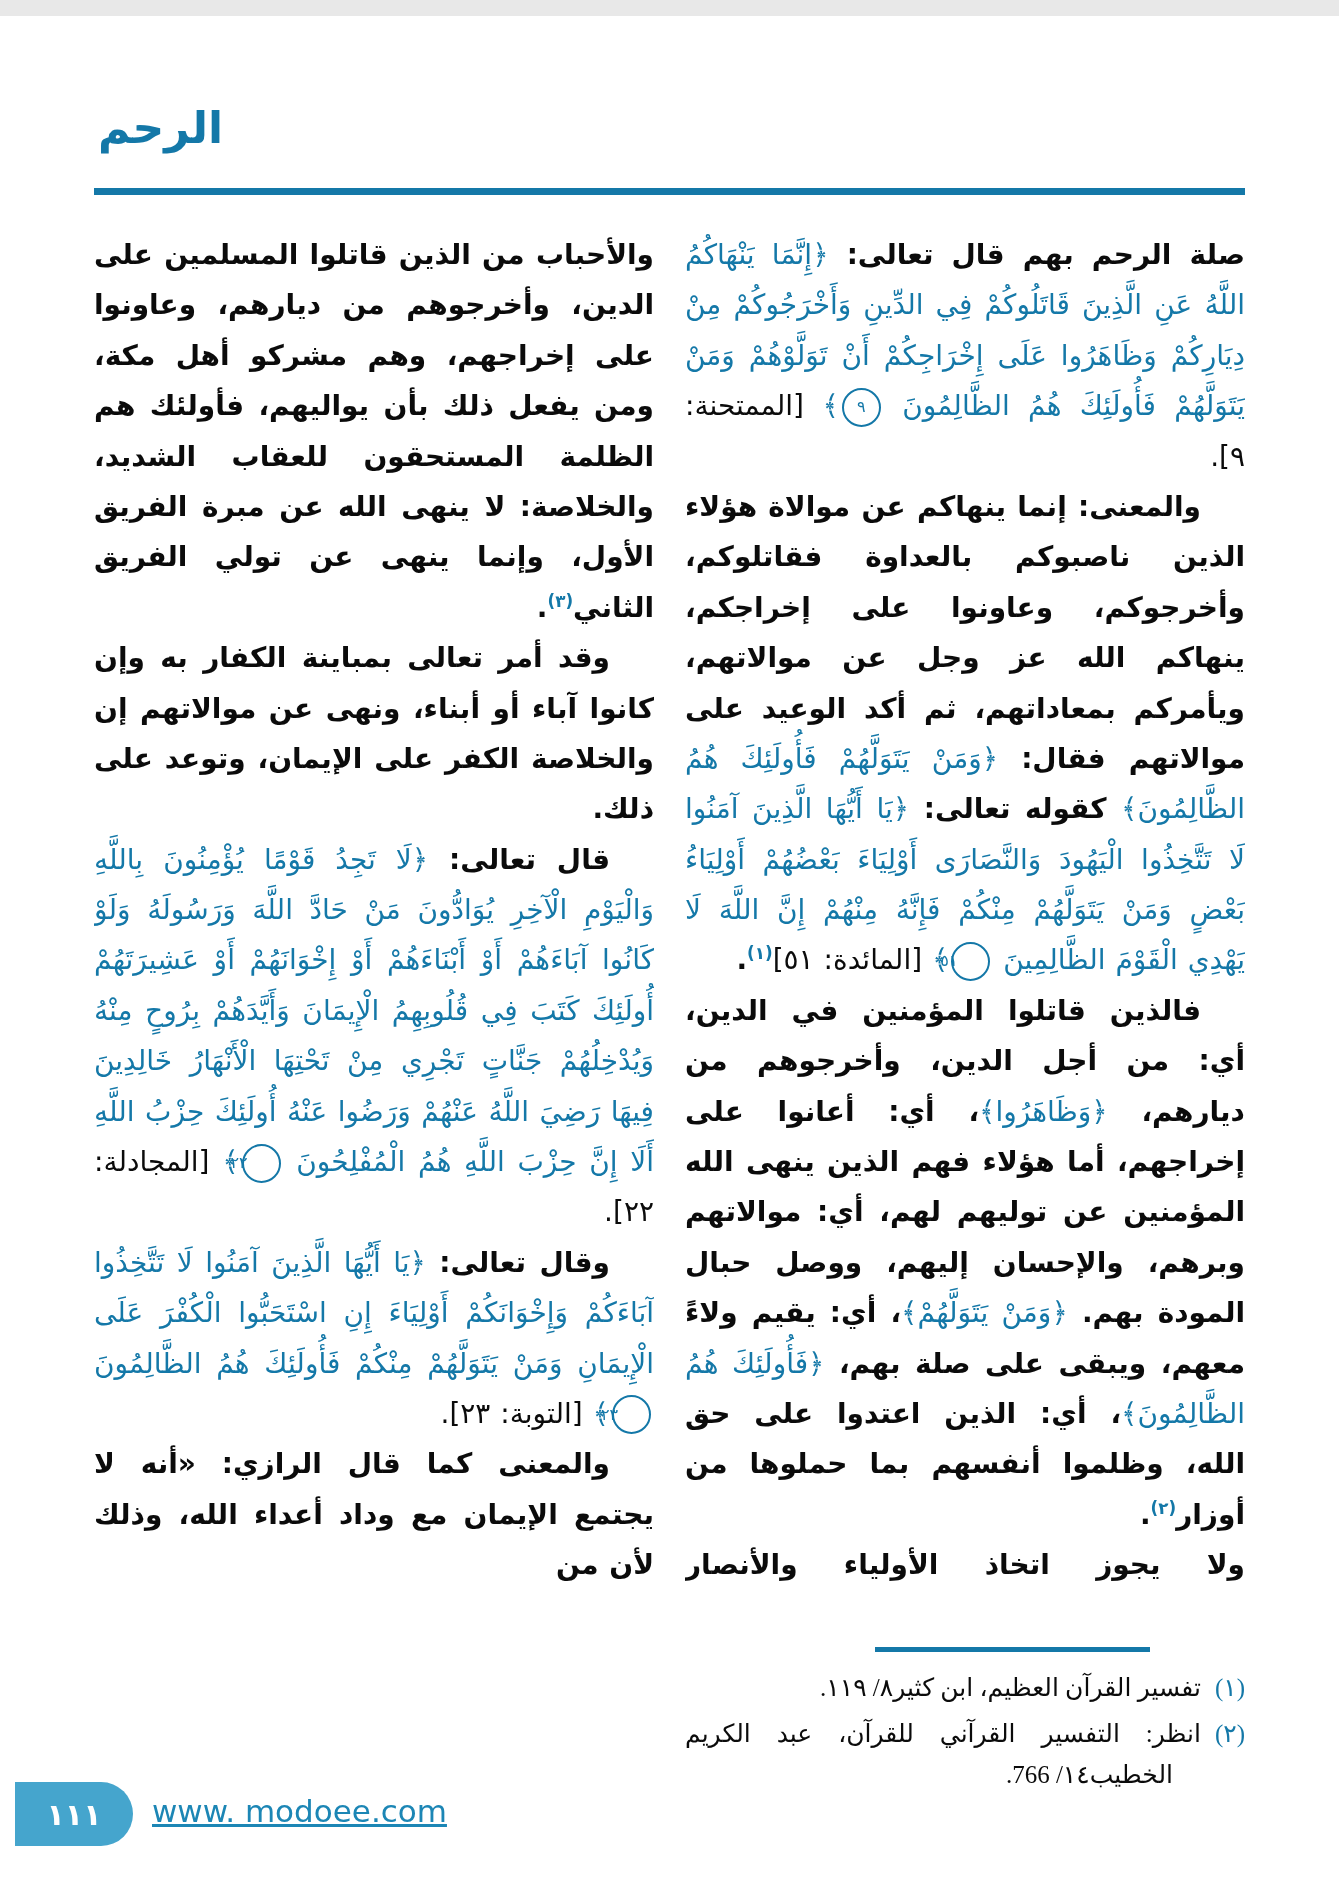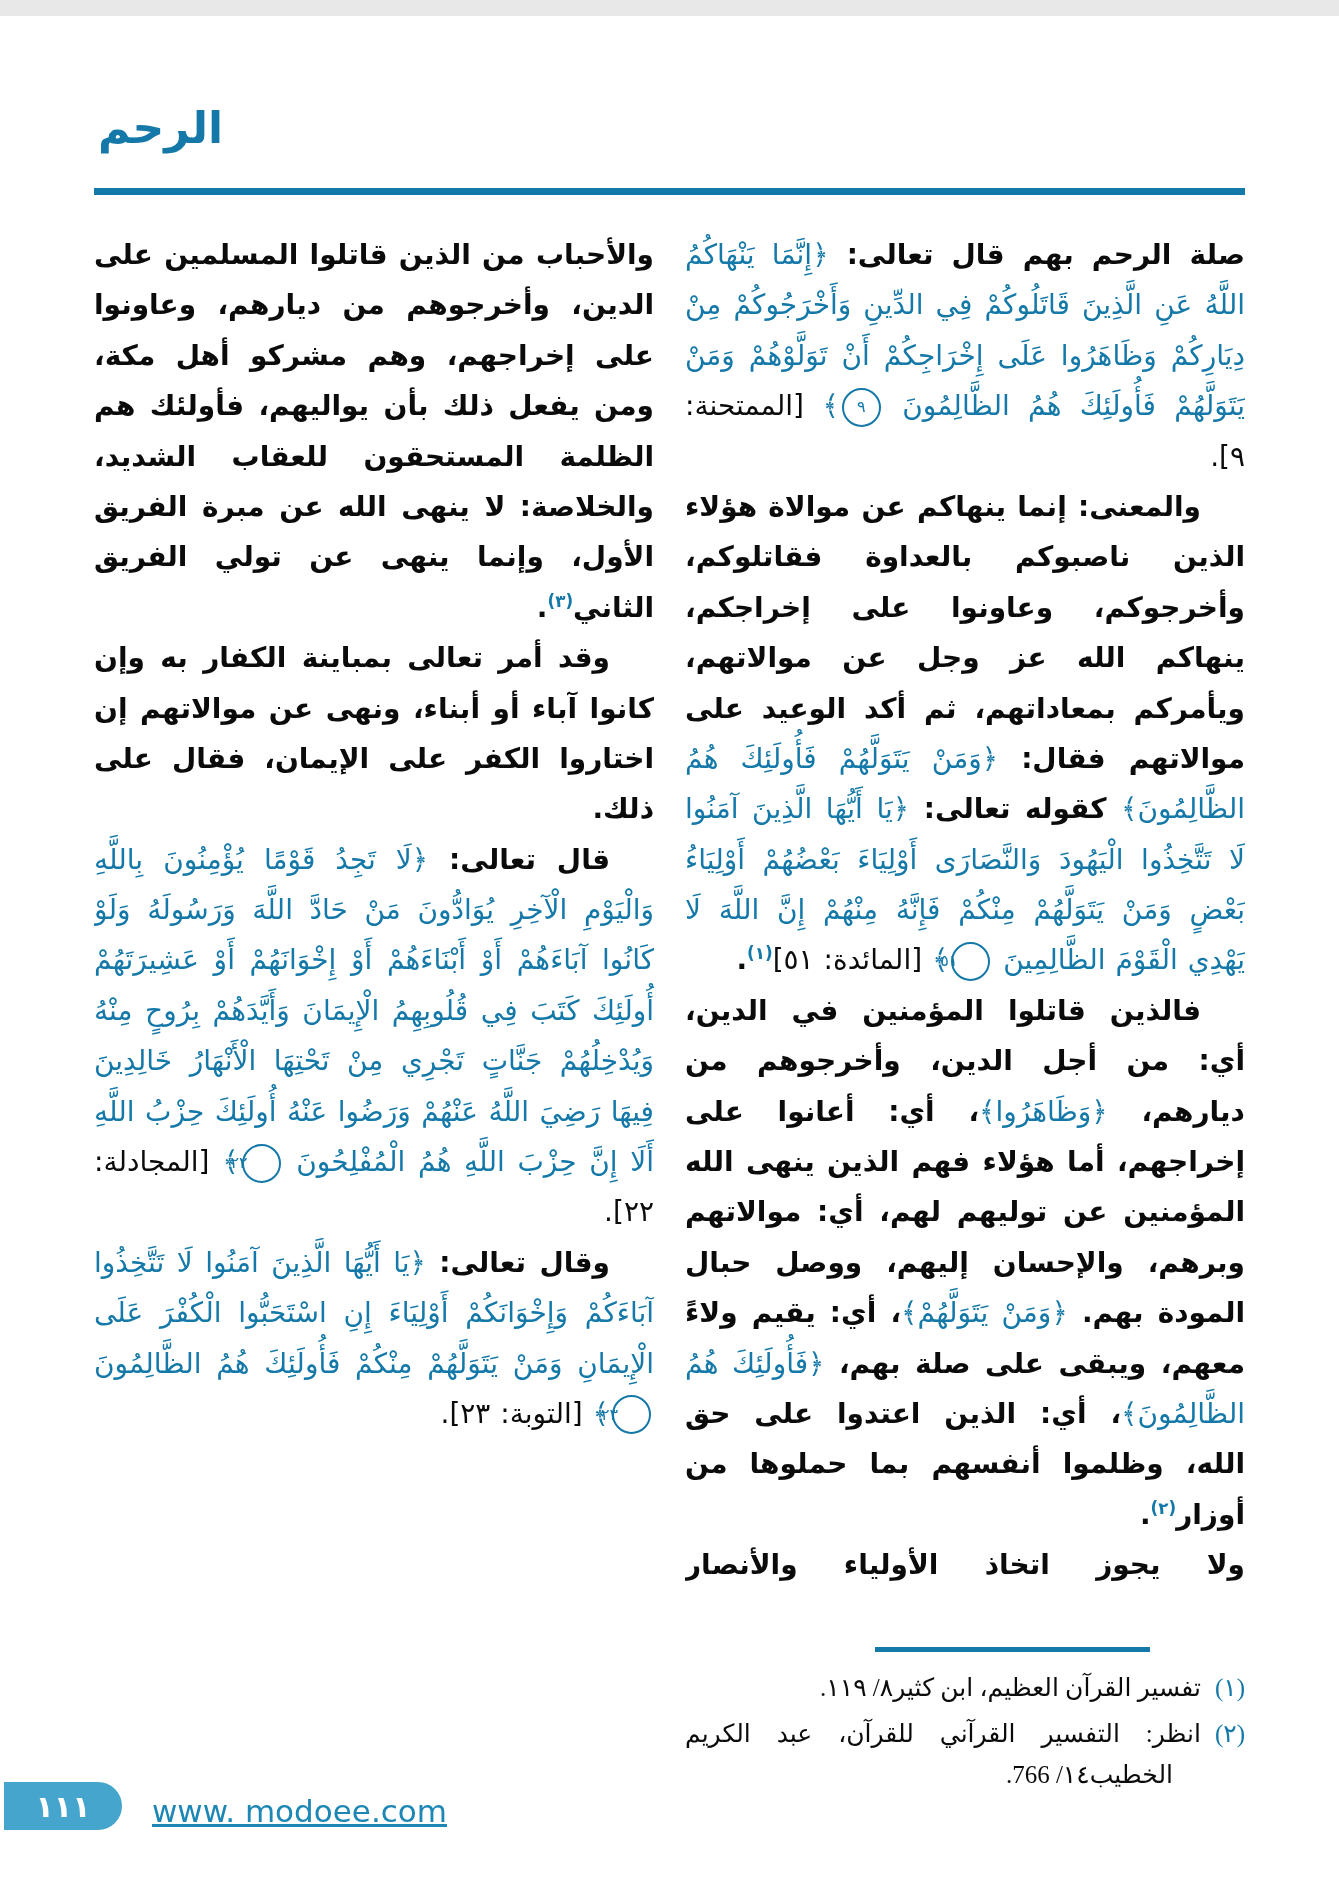--- a/index.html
+++ b/index.html
@@ -86,22 +86,22 @@
   .footnote{
     margin:0 0 6px 0;
     font-size:25px;line-height:1.62;
     font-weight:normal;
     text-align:justify;
     padding-right:72px;text-indent:-72px;font-family:Liberation Serif, serif;
   }
   .fn-marker{color:var(--accent);margin-left:14px;}
   
   .page-pill{
-    position:absolute;left:4px;top:1766px;
-    width:118px;height:48px;
+    position:absolute;left:15px;top:1766px;
+    width:118px;height:64px;
     background:var(--pill);
     border-radius:0 34px 34px 0;
     display:flex;align-items:center;justify-content:center;
     color:#ffffff;font-size:30px;font-weight:bold;
     letter-spacing:4px;
   }
   .website{
     position:absolute;left:152px;top:1777px;
     direction:ltr;
     color:var(--link);
@@ -128,23 +128,24 @@
         </div>
       <div class="fn-block">
         <div class="fn-rule"></div>
       <p class="footnote"><span class="fn-marker">(١)</span><span>تفسير القرآن العظيم، ابن كثير٨/ ١١٩.</span></p>
           <p class="footnote"><span class="fn-marker">(٢)</span><span>انظر: التفسير القرآني للقرآن، عبد الكريم الخطيب١٤/ 766.</span></p>
         </div>
     </div>
     <div class="column">
       <div class="col-body">
           <p class="para"><span class="seg-text">والأحباب من الذين قاتلوا المسلمين على الدين، وأخرجوهم من ديارهم، وعاونوا على إخراجهم، وهم مشركو أهل مكة، ومن يفعل ذلك بأن يواليهم، فأولئك هم الظلمة المستحقون للعقاب الشديد، والخلاصة: لا ينهى الله عن مبرة الفريق الأول، وإنما ينهى عن تولي الفريق الثاني</span><span class="seg-fnref">(٣)</span><span class="seg-text">.</span></p>
-          <p class="para indent"><span class="seg-text">وقد أمر تعالى بمباينة الكفار به وإن كانوا آباء أو أبناء، ونهى عن موالاتهم إن اختاروا الكفر على الإيمان، فقال على ذلك.</span></p>
+          <p class="para indent"><span class="seg-text">وقد أمر تعالى بمباينة الكفار به وإن كانوا آباء أو أبناء، ونهى عن موالاتهم إن والخلاصة الكفر على الإيمان، وتوعد على ذلك.</span></p>
           <p class="para indent"><span class="seg-text">قال تعالى: </span><span class="seg-quran">﴿لَا تَجِدُ قَوْمًا يُؤْمِنُونَ بِاللَّهِ وَالْيَوْمِ الْآخِرِ يُوَادُّونَ مَنْ حَادَّ اللَّهَ وَرَسُولَهُ وَلَوْ كَانُوا آبَاءَهُمْ أَوْ أَبْنَاءَهُمْ أَوْ إِخْوَانَهُمْ أَوْ عَشِيرَتَهُمْ أُولَئِكَ كَتَبَ فِي قُلُوبِهِمُ الْإِيمَانَ وَأَيَّدَهُمْ بِرُوحٍ مِنْهُ وَيُدْخِلُهُمْ جَنَّاتٍ تَجْرِي مِنْ تَحْتِهَا الْأَنْهَارُ خَالِدِينَ فِيهَا رَضِيَ اللَّهُ عَنْهُمْ وَرَضُوا عَنْهُ أُولَئِكَ حِزْبُ اللَّهِ أَلَا إِنَّ حِزْبَ اللَّهِ هُمُ الْمُفْلِحُونَ </span><span class="seg-ayah">٢٢</span><span class="seg-quran">﴾</span><span class="seg-ref"> [المجادلة: ٢٢].</span></p>
           <p class="para indent"><span class="seg-text">وقال تعالى: </span><span class="seg-quran">﴿يَا أَيُّهَا الَّذِينَ آمَنُوا لَا تَتَّخِذُوا آبَاءَكُمْ وَإِخْوَانَكُمْ أَوْلِيَاءَ إِنِ اسْتَحَبُّوا الْكُفْرَ عَلَى الْإِيمَانِ وَمَنْ يَتَوَلَّهُمْ مِنْكُمْ فَأُولَئِكَ هُمُ الظَّالِمُونَ </span><span class="seg-ayah">٢٣</span><span class="seg-quran">﴾</span><span class="seg-ref"> [التوبة: ٢٣].</span></p>
+          <p class="para indent"><span class="seg-text">والمعنى كما قال الرازي: «أنه لا يجتمع الإيمان مع وداد أعداء الله، وذلك لأن من</span></p>
         </div>
     </div>
   </div>
 
   <div class="page-pill">
     <span>١١١</span>
   </div>
 
   <div class="website">www. modoee.com</div>
 

